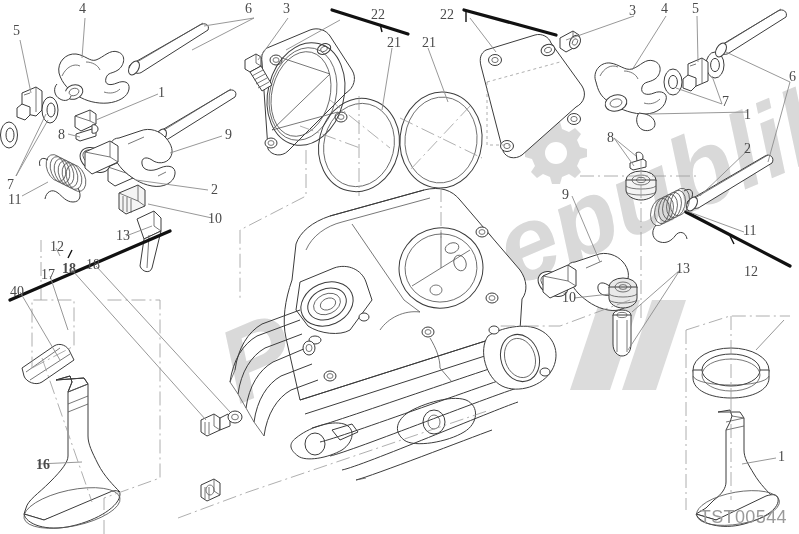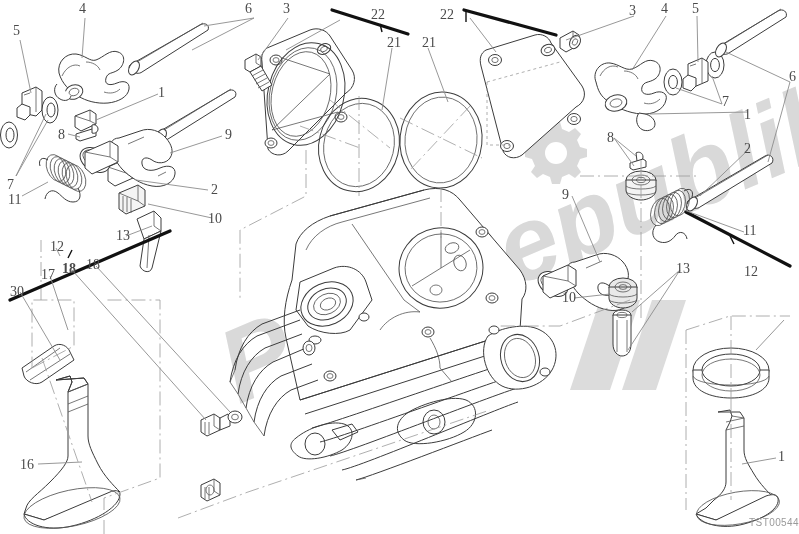--- a/index.html
+++ b/index.html
@@ -24,24 +24,24 @@
     position: absolute;
     font-family: "Liberation Serif", serif;
     font-size: 14px;
     color: #4a4a4a;
     line-height: 1;
     white-space: nowrap;
     user-select: none;
   }
   #drawing-code {
     position: absolute;
-    right: 0;
+    right: 12px;
     bottom: 6px;
     font-family: "Liberation Sans", sans-serif;
-    font-size: 10px;
+    font-size: 18px;
     letter-spacing: 0.4px;
     color: #9a9a9a;
     white-space: nowrap;
   }
   .wm-text {
     font-family: "Liberation Sans", sans-serif;
     font-weight: bold;
     font-style: italic;
     fill: #d9d9d9;
   }
@@ -589,20 +589,20 @@
       <div class="callout-label" style="left: 8px; top: 193px;">11</div>
       <div class="callout-label" style="left: 743px; top: 224px;">11</div>
       <div class="callout-label" style="left: 50px; top: 240px;">12</div>
       <div class="callout-label" style="left: 116px; top: 229px;">13</div>
       <div class="callout-label" style="left: 676px; top: 262px;">13</div>
       <div class="callout-label" style="left: 744px; top: 265px;">12</div>
       <div class="callout-label" style="left: 562px; top: 291px;">10</div>
       <div class="callout-label" style="left: 41px; top: 268px;">17</div>
       <div class="callout-label" style="left: 62px; top: 262px; font-weight: bold;">18</div>
       <div class="callout-label" style="left: 86px; top: 258px;">18</div>
-      <div class="callout-label" style="left: 10px; top: 285px;">30</div>
+      <div class="callout-label" style="left: 10px; top: 285px;">40</div>
       <div class="callout-label" style="left: 811px; top: 311px;">14</div>
-      <div class="callout-label" style="left: 20px; top: 458px;">16</div>
+      <div class="callout-label" style="left: 36px; top: 458px; font-weight: bold;">16</div>
       <div class="callout-label" style="left: 778px; top: 450px;">1</div>
     </div>
 
   <div id="drawing-code">TST00544</div>
 </div>
 
 </body></html>

